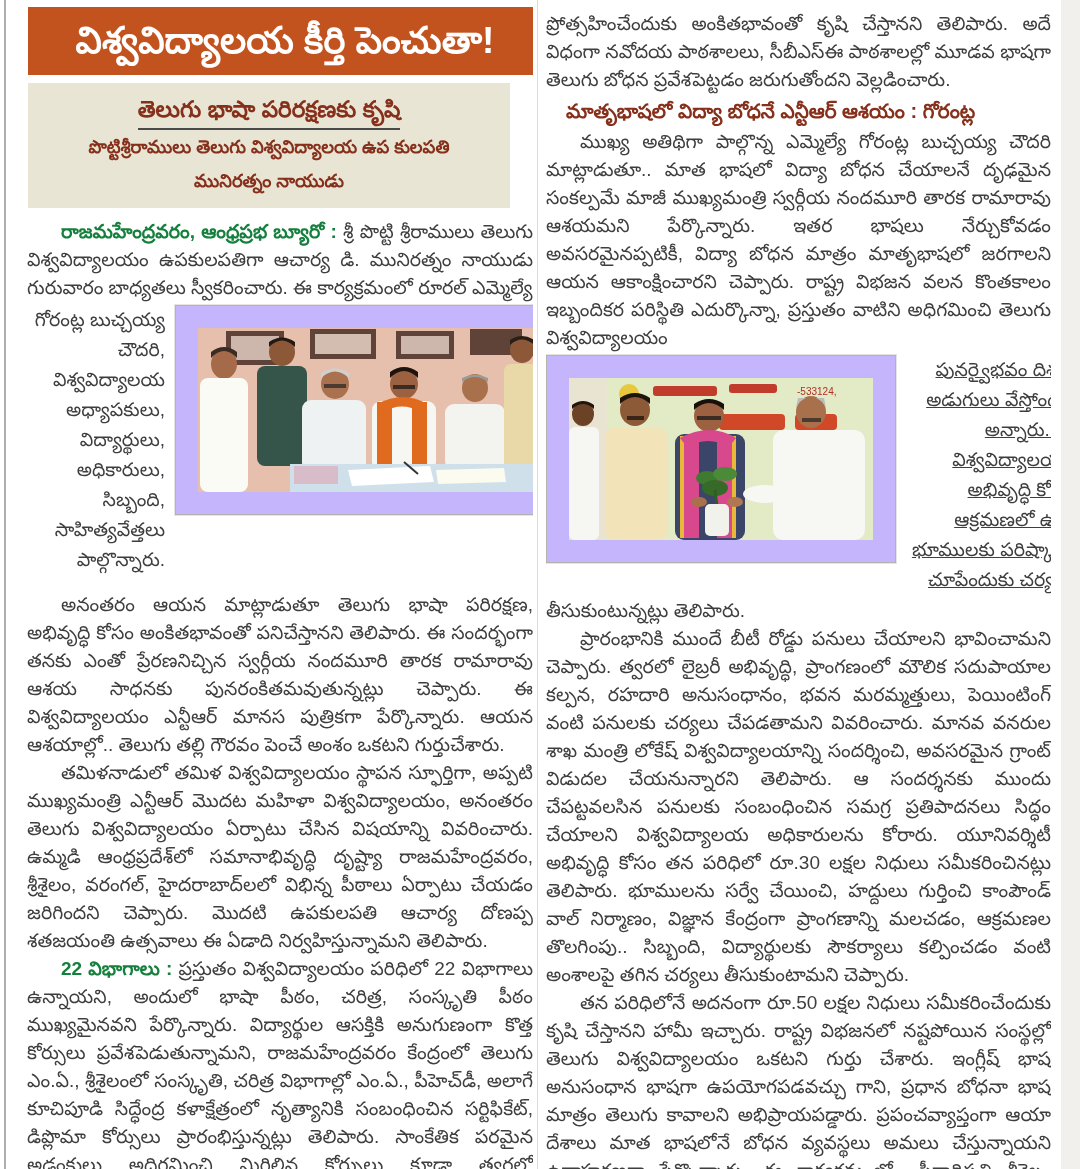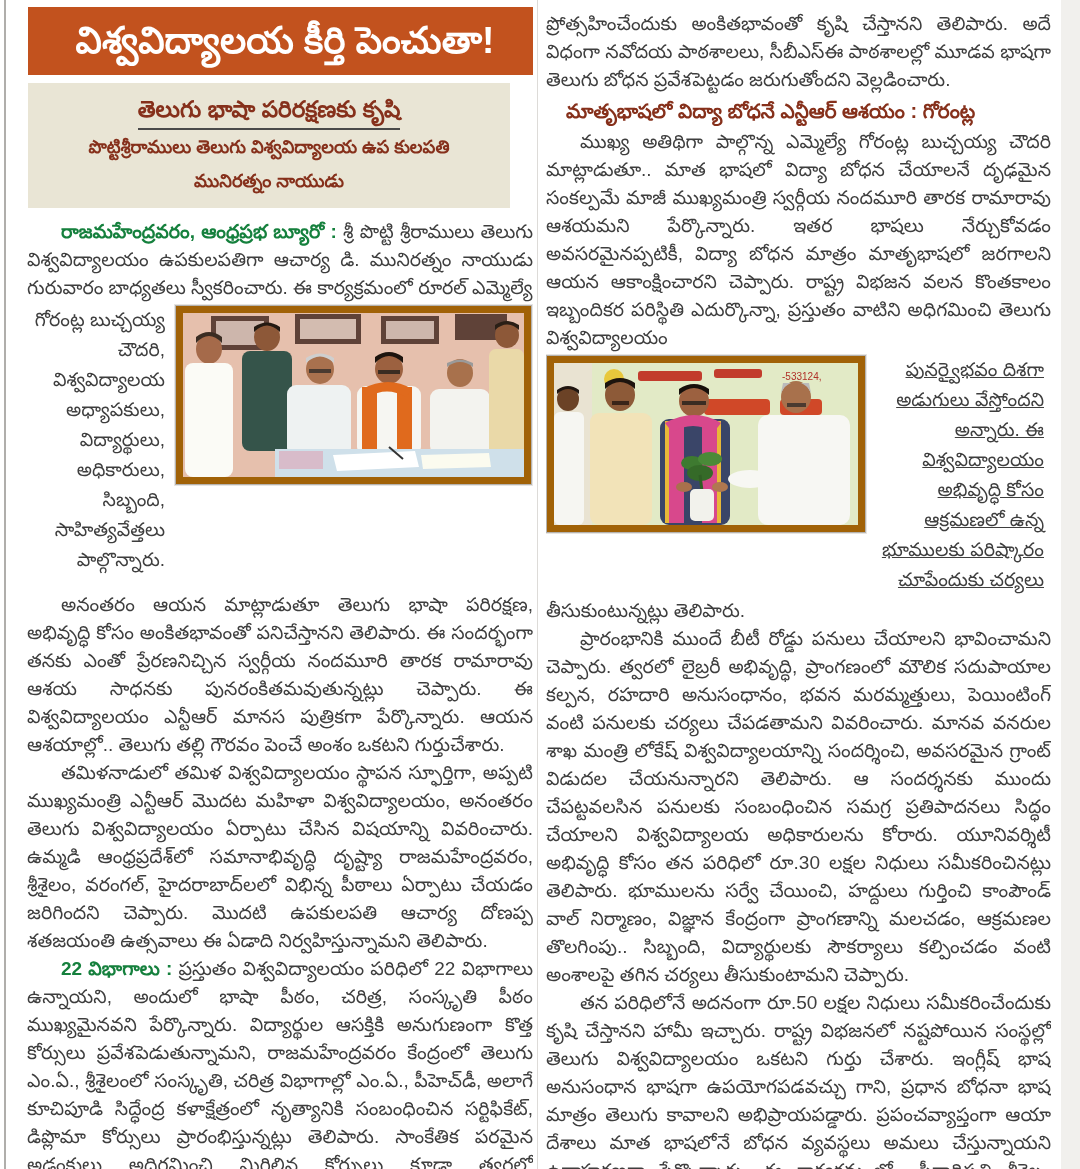--- a/index.html
+++ b/index.html
@@ -30,22 +30,22 @@
   .para.sp{margin-top:16px;}
   .indent{text-indent:34px;}
   .lead{font-weight:bold;color:#15803d;}
   .subhead{font-size:20px;line-height:30px;font-weight:bold;color:#86301b;margin:2px 0;text-indent:20px;}
 
   .wrap-row{display:flex;gap:10px;margin:3px 0 2px;}
   .side-text{font-size:19px;line-height:30px;color:#3e3e3e;text-align:right;}
   .side-text.narrow-l{width:138px;flex-shrink:0;}
   .side-text.narrow-r{width:168px;flex-shrink:0;text-decoration:underline;}
   .photo-frame{
-    background:#a16207;border:1px solid #b5b3b0;outline:1px solid #e7e5e2;
-    padding:7px;flex-shrink:0;align-self:flex-start;
+    background:#c4b5fd;border:1px solid #b5b3b0;outline:1px solid #e7e5e2;
+    padding:22px;flex-shrink:0;align-self:flex-start;
   }
   svg{display:block;}
 </style>
 </head>
 <body>
 
 <div class="page">
   <div class="left-edge"></div>
   <div class="col-divider"></div>
   <div class="right-strip"></div>

